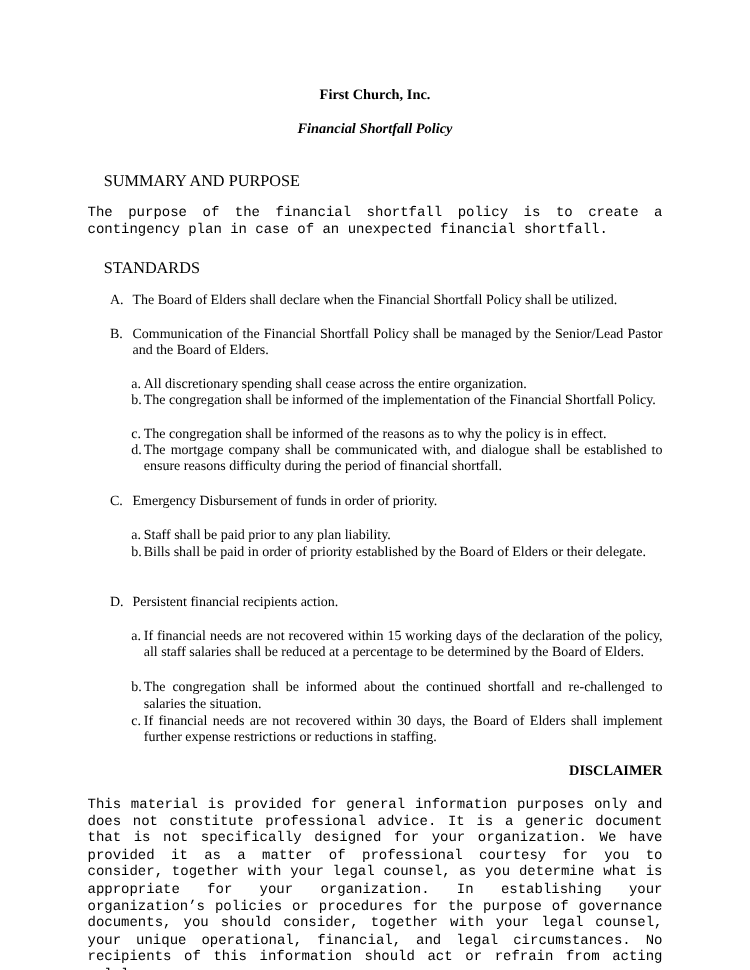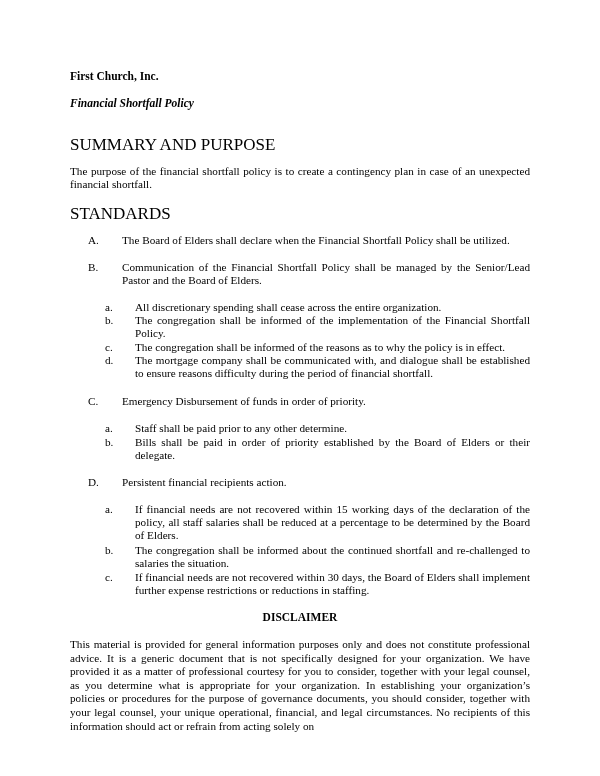--- a/index.html
+++ b/index.html
@@ -2,31 +2,31 @@
 <html><head>
   <meta charset="utf-8">
   <style>
     html, body { margin: 0; padding: 0; background: #ffffff; }
     body {
       width: 600px; height: 776px; overflow: hidden; position: relative;
       font-family: "Liberation Serif", "DejaVu Serif", serif;
       color: #000; font-size: 11.2px; line-height: 13px;
     }
     .page { position: absolute; left: 70px; top: 0; width: 460px; }
-    .title { position: absolute; left: 0; width: 460px; text-align: left; font-weight: bold; font-size: 11.5px; }
-    .heading { position: absolute; left: 0; font-size: 17px; text-align: right; }
-    .para { position: absolute; left: 0; width: 460px; text-align: justify; }
+    .title { position: absolute; left: 0; width: 460px; text-align: center; font-weight: bold; font-size: 11.5px; }
+    .heading { position: absolute; left: 13px; font-size: 13px; text-align: right; }
+    .para { position: absolute; left: 0; width: 460px; text-align: justify; font-family: Liberation Mono, monospace; }
     .item { position: absolute; left: 18px; width: 442px; }
     .item .marker { position: absolute; left: 0; top: 0; width: 18px; }
-    .item .txt { display: block; margin-left: 34px; text-align: justify; text-align-last: left; }
+    .item .txt { display: block; margin-left: 18px; text-align: justify; text-align-last: left; }
     .sub { position: absolute; left: 35px; width: 425px; }
     .sub .marker { position: absolute; left: 0; top: 0; width: 17px; }
-    .sub .txt { display: block; margin-left: 30px; text-align: justify; }
+    .sub .txt { display: block; margin-left: 10px; text-align: justify; }
     .just-last { text-align-last: left; }
-    .disc-title { position: absolute; left: 0; width: 460px; text-align: center; font-weight: bold; font-size: 11.5px; }
+    .disc-title { position: absolute; left: 0; width: 460px; text-align: right; font-weight: bold; font-size: 11.5px; }
   </style>
 </head>
 <body>
 
 <div class="page">
 
   <div class="title" style="top:70px;">First Church, Inc.</div>
   <div class="title" style="top:97px;font-style:italic;">Financial Shortfall Policy</div>
 
   <div class="heading" style="top:138px;">SUMMARY AND PURPOSE</div>
@@ -59,21 +59,21 @@
     <span class="marker">d.</span>
     <span class="txt just-last">The mortgage company shall be communicated with, and dialogue shall be established to ensure reasons difficulty during the period of financial shortfall.</span>
   </div>
 
   <div class="item" style="top:395px;">
     <span class="marker">C.</span>
     <span class="txt">Emergency Disbursement of funds in order of priority.</span>
   </div>
   <div class="sub" style="top:422px;">
     <span class="marker">a.</span>
-    <span class="txt just-last">Staff shall be paid prior to any other determine.</span>
+    <span class="txt just-last">Staff shall be paid prior to any plan liability.</span>
   </div>
   <div class="sub" style="top:436px;">
     <span class="marker">b.</span>
     <span class="txt just-last">Bills shall be paid in order of priority established by the Board of Elders or their delegate.</span>
   </div>
 
   <div class="item" style="top:476px;">
     <span class="marker">D.</span>
     <span class="txt">Persistent financial recipients action.</span>
   </div>

